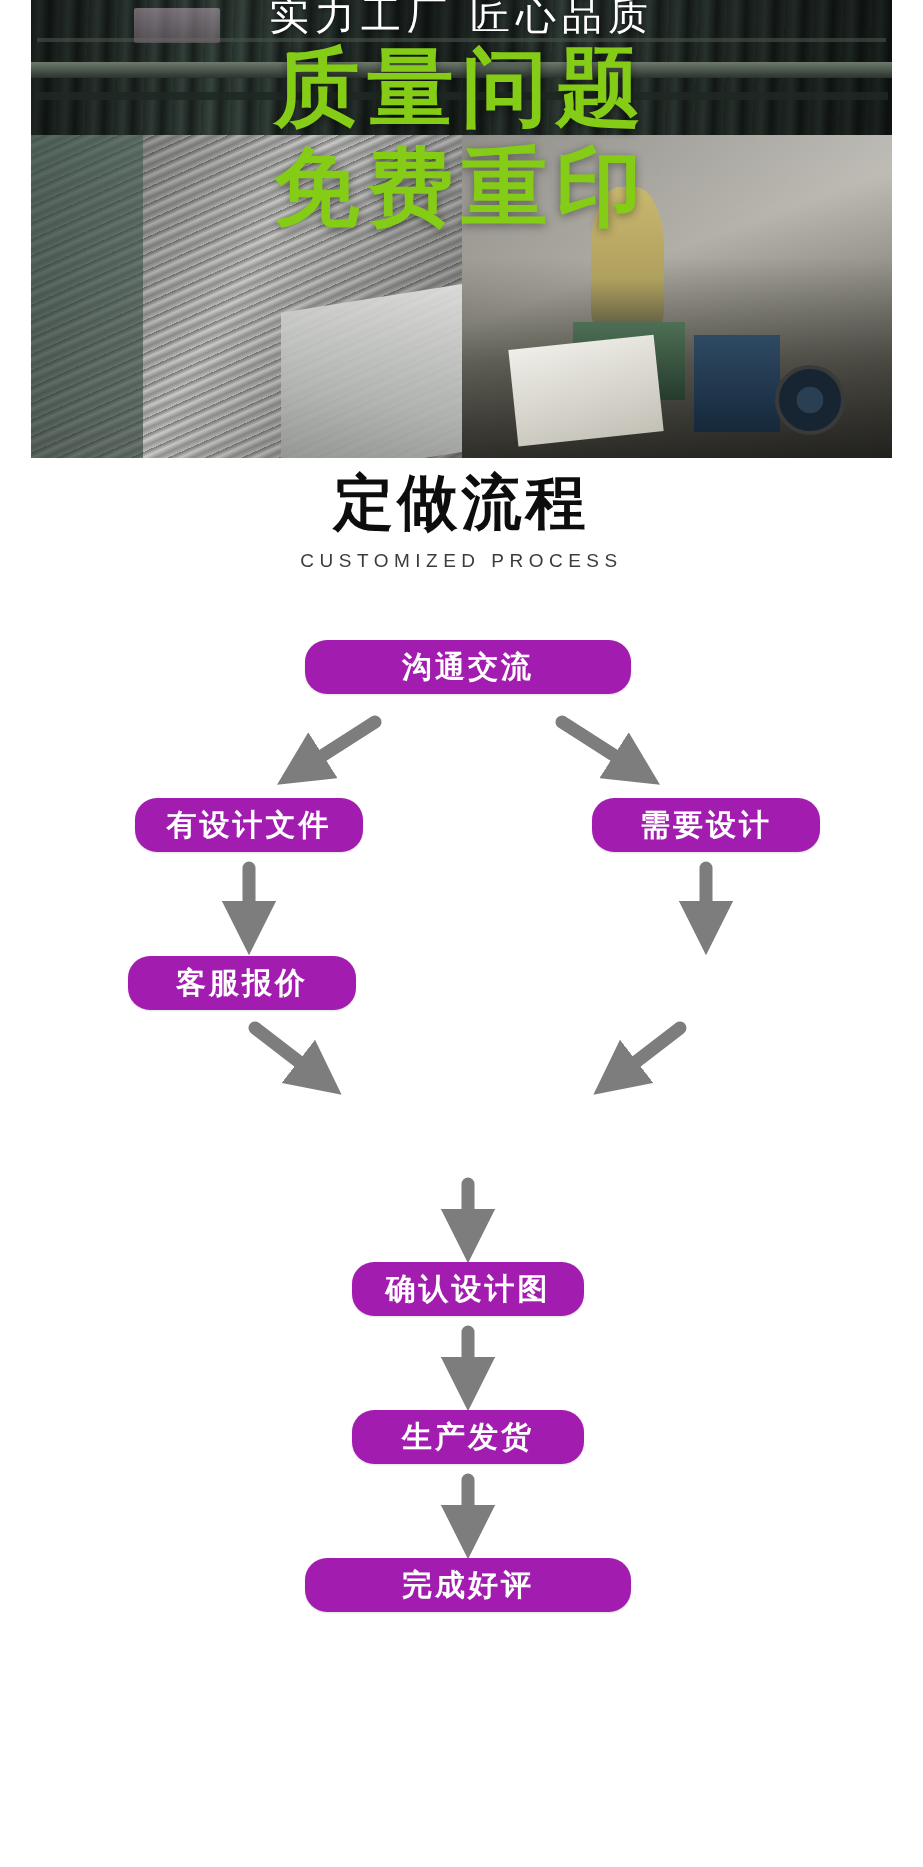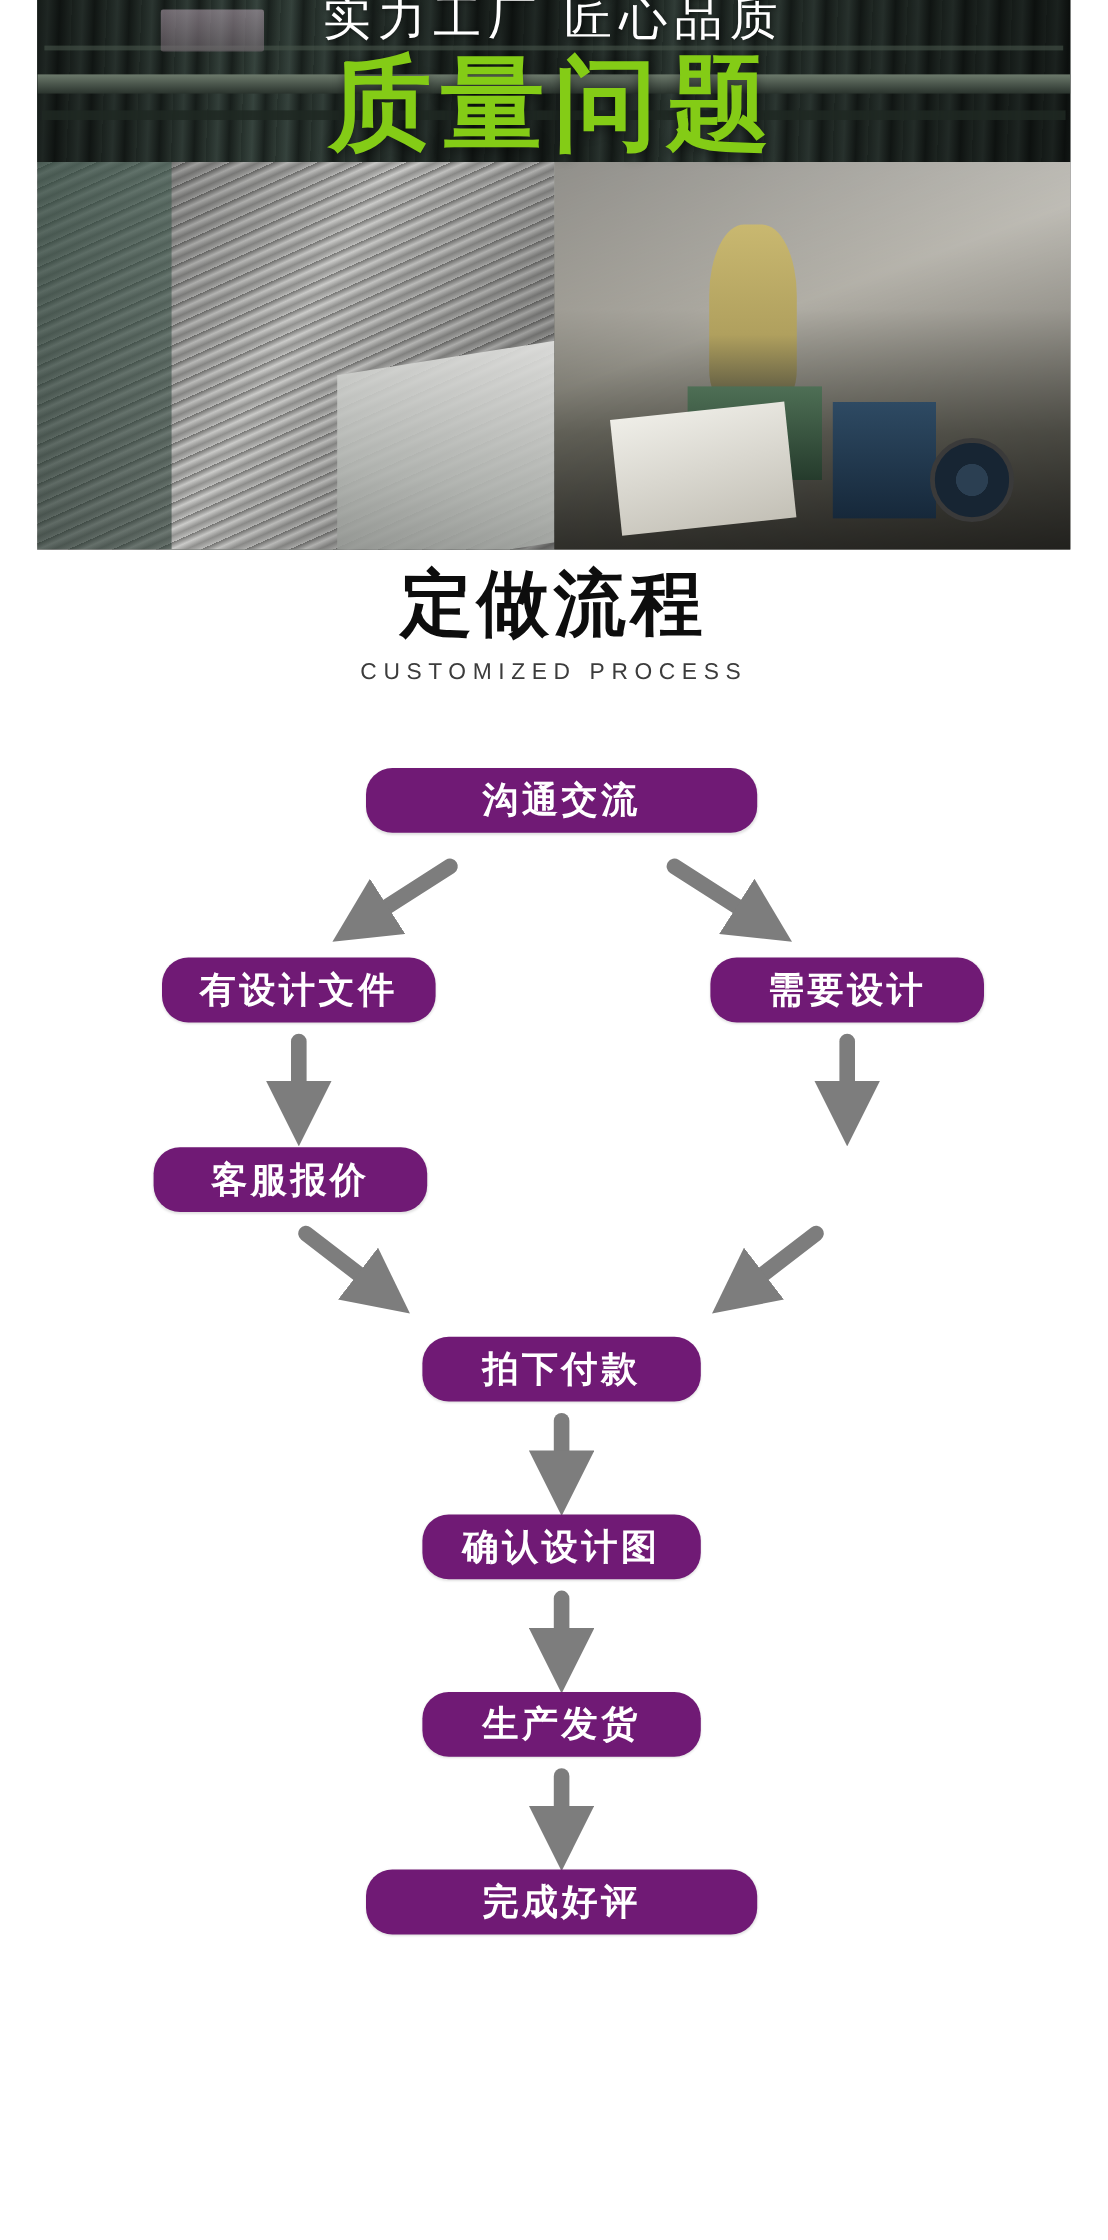--- a/index.html
+++ b/index.html
@@ -148,21 +148,21 @@
     color:#3c3c3c;
     letter-spacing:5.5px;
   }
 
   
   .flow{
     position:absolute;left:0;top:640px;width:923px;height:1180px;
   }
   .node{
     position:absolute;
-    background:#701a75;
+    background:#a21caf;
     color:#ffffff;
     border-radius:22px;
     font-size:30px;
     font-weight:bold;
     letter-spacing:3px;
     display:flex;align-items:center;justify-content:center;
     white-space:nowrap;
     box-shadow:0 1px 2px rgba(0,0,0,.12);
   }
   .n-comm   {left:305px; top:0px;   width:326px; height:54px;}
@@ -189,20 +189,21 @@
       <div class="ph ph-b"></div>
       <div class="ph ph-c">
         <div class="green-machine"></div>
         <div class="blue-box"></div>
         <div class="fan"></div>
       </div>
     </div>
     <div class="banner-headline">
       <div class="bn-top">实力工厂 匠心品质</div>
       <div class="bn-big l1">质量问题</div>
+      <div class="bn-big l2">免费重印</div>
     </div>
   </div>
 
   <div class="section-title">
     <div class="st-cn">定做流程</div>
     <div class="st-en">CUSTOMIZED PROCESS</div>
   </div>
 
   <div class="flow">
 
@@ -231,20 +232,19 @@
         <line x1="468" y1="692" x2="468" y2="744"></line>
 
         <line x1="468" y1="840" x2="468" y2="892"></line>
       </g>
     </svg>
 
     <div class="node n-comm">沟通交流</div>
     <div class="node n-hasfile">有设计文件</div>
     <div class="node n-needdes">需要设计</div>
     <div class="node n-quote">客服报价</div>
-    <div class="node n-pay">拍下付款</div>
     <div class="node n-confirm">确认设计图</div>
     <div class="node n-produce">生产发货</div>
     <div class="node n-done">完成好评</div>
 
   </div>
 
 </div>
 
 </body></html>

